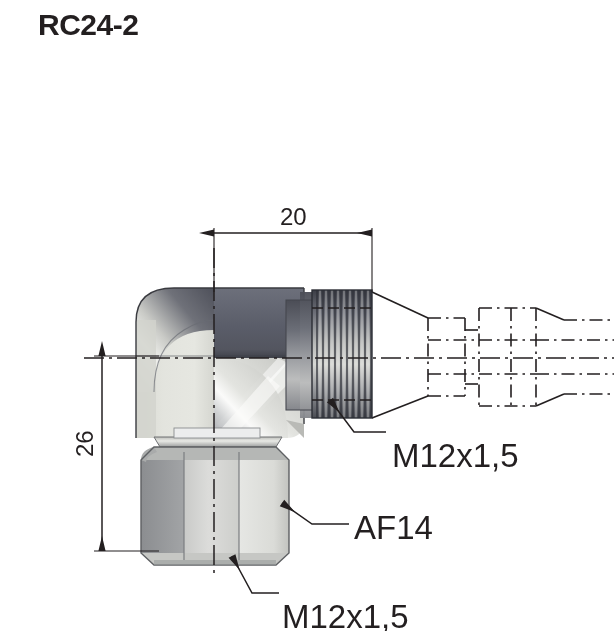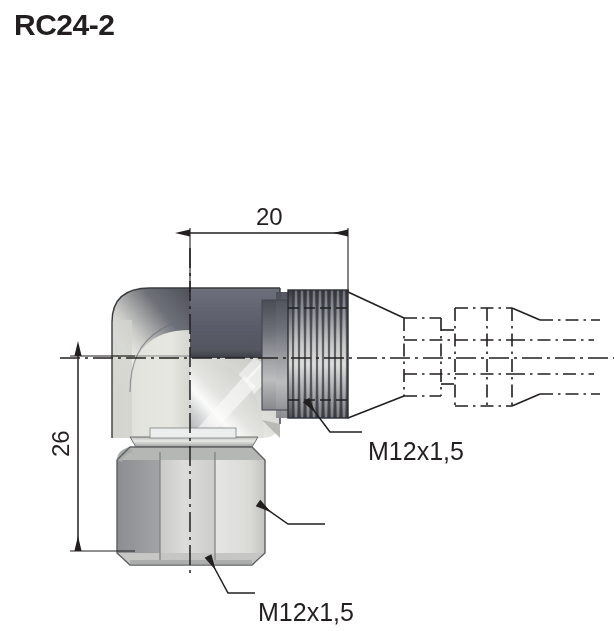--- a/index.html
+++ b/index.html
@@ -3,37 +3,37 @@
 <meta charset="utf-8">
 <style>
   html,body{margin:0;padding:0;}
   body{
     width:614px;height:631px;
     background:#ffffff;
     font-family:"Liberation Sans", sans-serif;
     overflow:hidden;
     position:relative;
   }
-  .root{position:absolute;inset:0;}
+  .root{position:absolute;inset:0;margin-left:24px;}
 
   .title{
     position:absolute;
     left:14px; top:8px;
     font-size:30px;
     font-weight:bold;
     letter-spacing:-0.5px;
     color:#231f20;
     white-space:nowrap;
   }
 
   .svg-stage{position:absolute;left:0;top:0;width:614px;height:631px;}
 
   .lbl{
     position:absolute;
-    font-size:25px;
+    font-size:33px;
     color:#231f20;
     white-space:nowrap;
   }
   .lbl-thread-top{ left:368px; top:437px; }
   .lbl-af{ left:330px; top:509px; }
   .lbl-thread-bottom{ left:258px; top:598px; }
   .lbl-dim-19{ left:256px; top:203px; font-size:24px;}
   .lbl-dim-26{
     left:47px; top:457px;
     font-size:24px;
@@ -288,16 +288,17 @@
       <path d="M255,593 L228,593 L208,556" marker-end="url(#leadArrow)"></path>
     </g>
   </svg>
 
   <div class="lbl lbl-dim-19">20</div>
 
   <div class="lbl lbl-dim-26">26</div>
 
   <div class="lbl lbl-thread-top">M12x1,5</div>
 
+  <div class="lbl lbl-af">AF14</div>
 
   <div class="lbl lbl-thread-bottom">M12x1,5</div>
 
 </div>
 
 </body></html>

